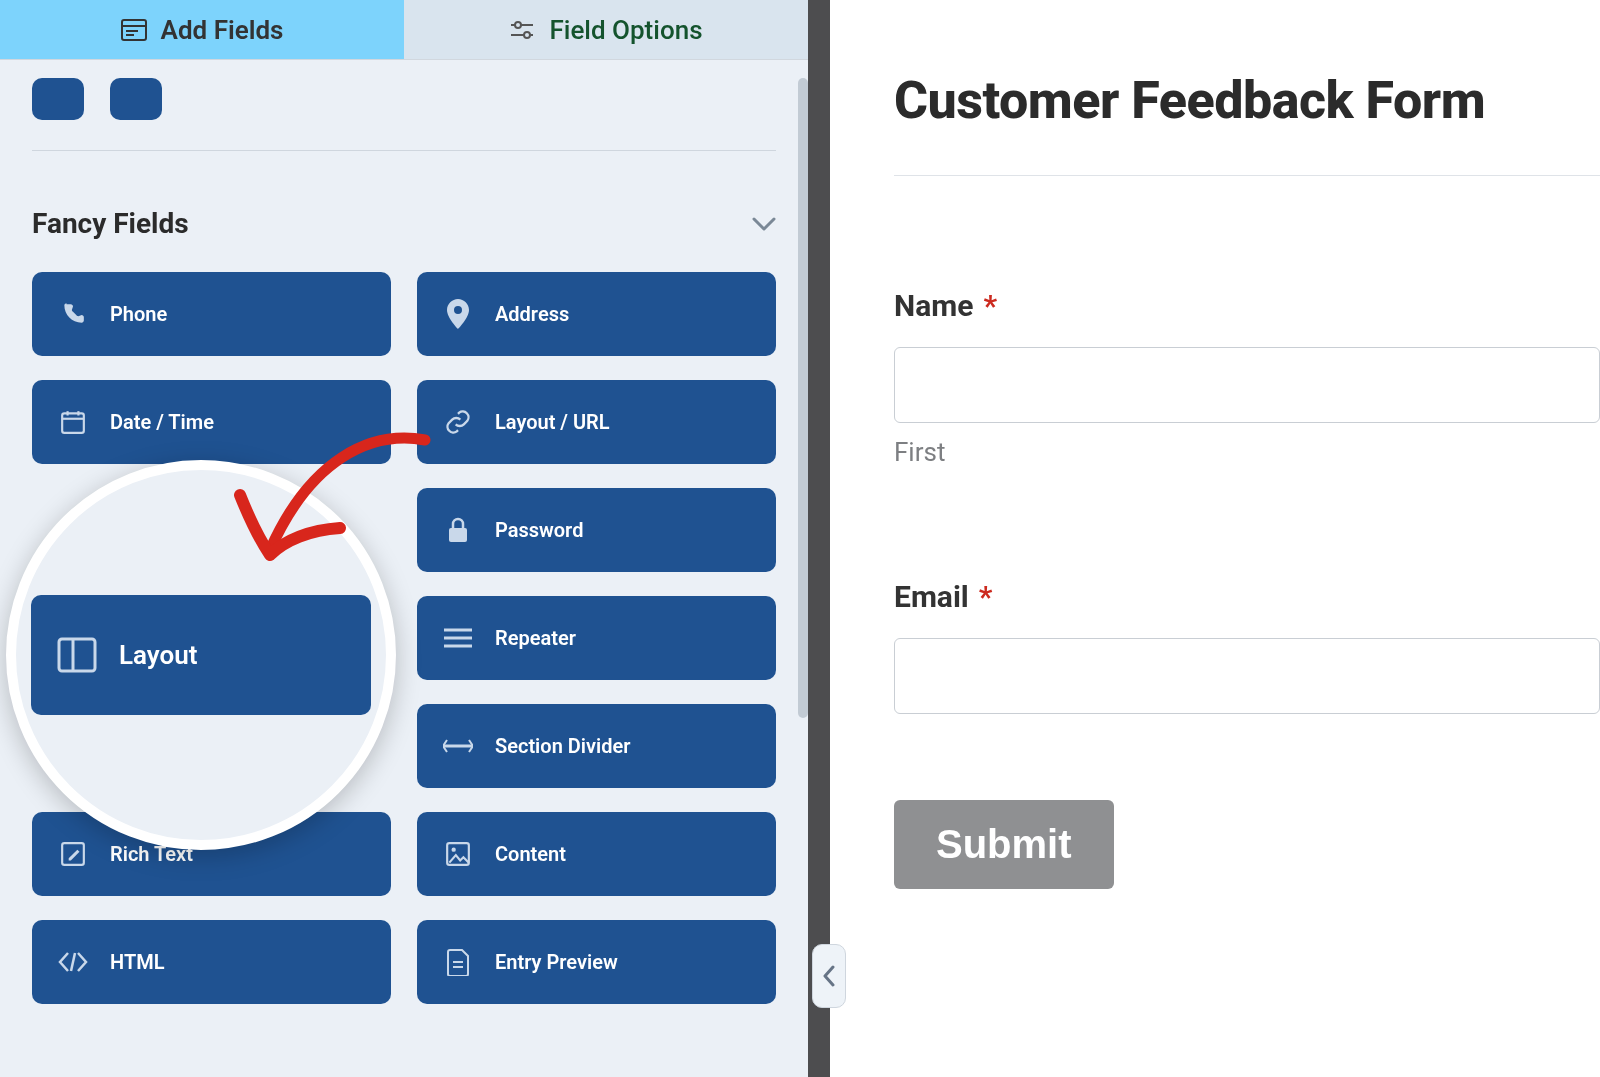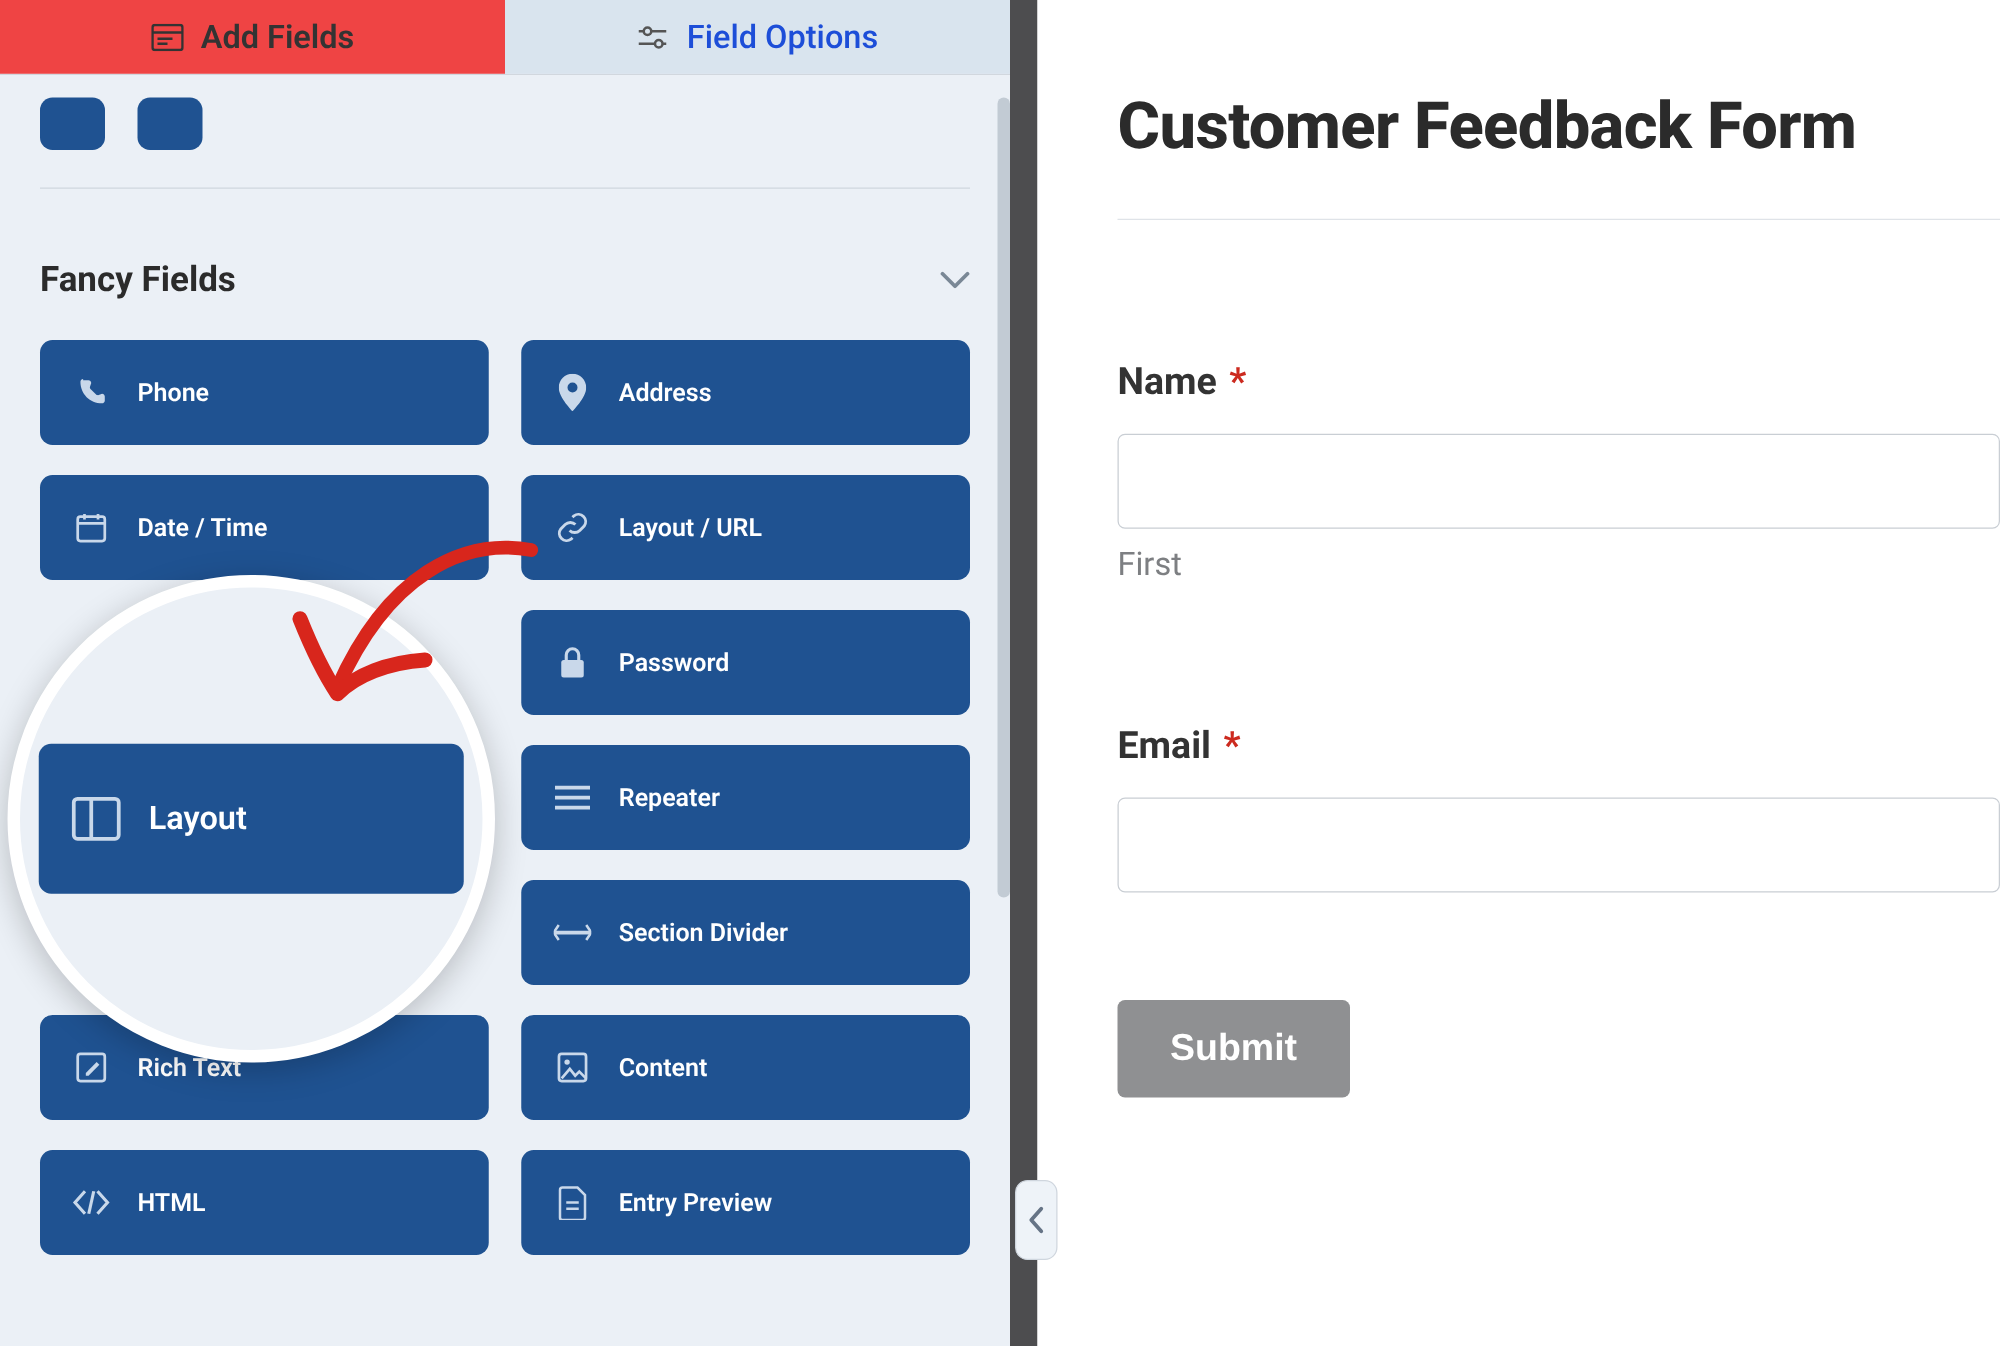--- a/index.html
+++ b/index.html
@@ -32,26 +32,26 @@
     flex: 1;
     display: flex;
     align-items: center;
     justify-content: center;
     gap: 14px;
     font-size: 26px;
     font-weight: 600;
     cursor: pointer;
   }
   .tab.active {
-    background: #ef4444;
+    background: #7dd3fc;
     color: #333;
   }
   .tab.inactive {
     background: #d9e4ee;
-    color: #1d4ed8;
+    color: #14532d;
     font-weight: 500;
   }
   .tab .icon { width: 26px; height: 26px; display:flex; align-items:center; justify-content:center; }
   .panel-body {
     padding: 0 32px;
     overflow: hidden;
   }
   .truncated-row {
     display: flex;
     gap: 26px;
@@ -206,21 +206,21 @@
   }
   .sublabel {
     margin-top: 14px;
     font-size: 26px;
     color: #7d7f82;
   }
   .submit-btn {
     margin-top: 86px;
     background: #8f9092;
     color: #fff;
-    font-size: 30px;
+    font-size: 40px;
     font-weight: 600;
     border: none;
     border-radius: 6px;
     padding: 22px 42px;
     cursor: pointer;
   }
   svg { display: block; }
 </style>
 </head>
 <body>

